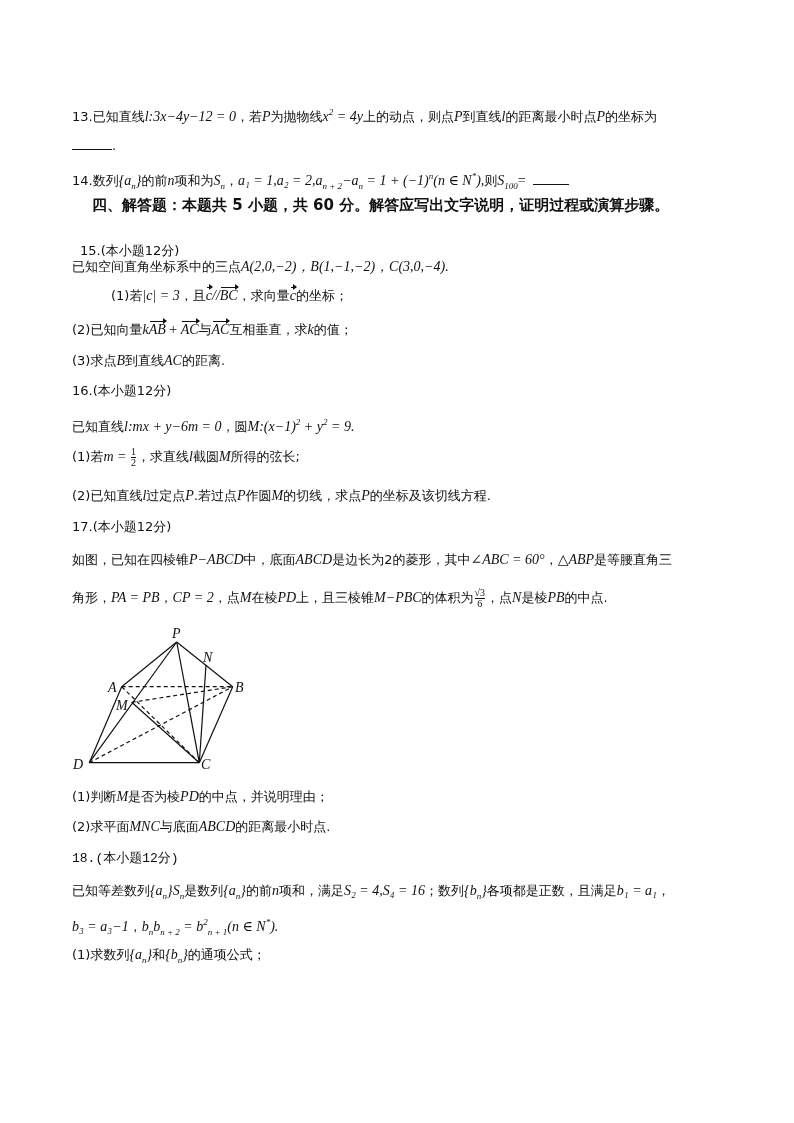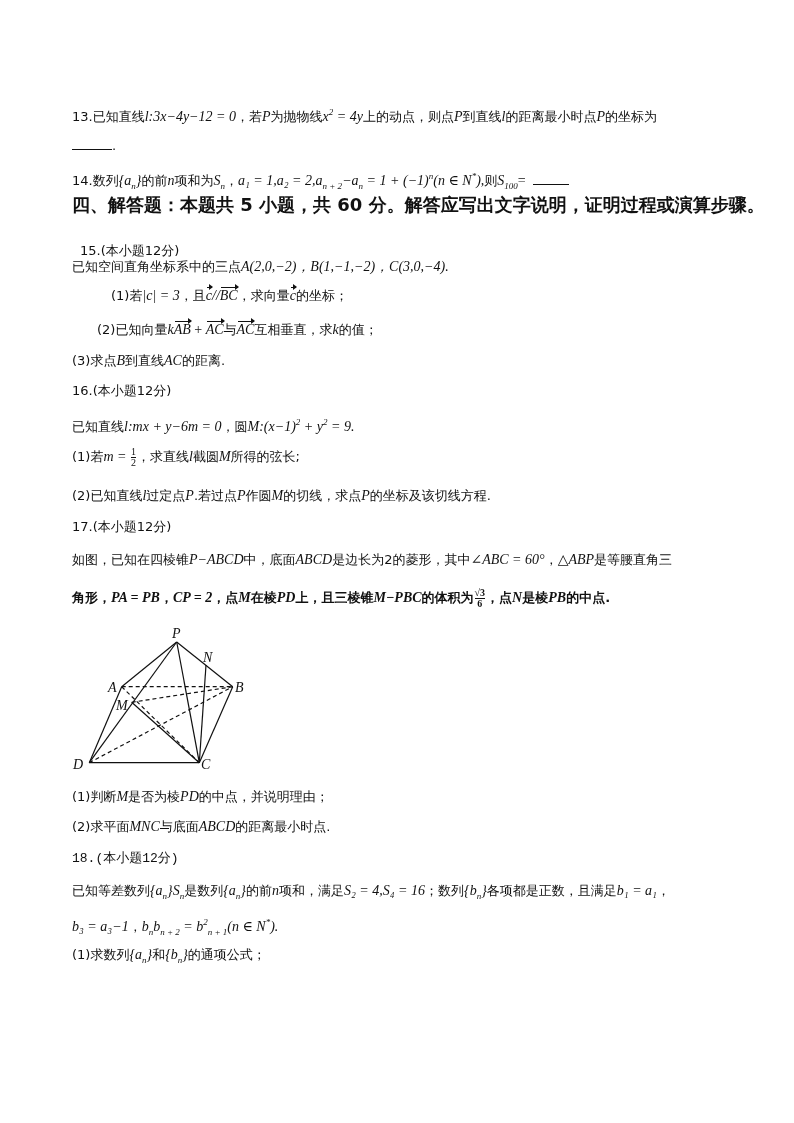--- a/index.html
+++ b/index.html
@@ -28,30 +28,30 @@
   <span>13.</span><span>已知直线</span><span class="m">l:3x−4y−12  = 0</span><span>，若</span><span class="m">P</span><span>为抛物线</span><span class="m"><span>x</span><sup>2</sup><span> = 4y</span></span><span>上的动点，则点</span><span class="m">P</span><span>到直线</span><span class="m">l</span><span>的距离最小时点</span><span class="m">P</span><span>的坐标为</span>
 </div>
 <div class="line" style="top:137px;">
   <span class="blank" style="margin-left:0;width:40px;"></span><span>.</span>
 </div>
 
 <div class="line" style="top:167px;text-align:right;">
   <span>14.</span><span>数列</span><span class="m"><span>{a</span><sub>n</sub><span>}</span></span><span>的前</span><span class="m">n</span><span>项和为</span><span class="m"><span>S</span><sub>n</sub></span><span>，</span><span class="m"><span>a₁ = 1,a₂ = 2,a</span><sub>n + 2</sub><span>−a</span><sub>n</sub><span> = 1 + (−1)</span><sup>n</sup><span>(n ∈ N</span><sup>*</sup><span>),</span></span><span>则</span><span class="m"><span>S</span><sub>100</sub><span class="mn">= </span></span><span class="blank"></span>
 </div>
 
-<div class="line bold" style="top:196px;font-size:18px;">四、解答题：本题共 5 小题，共 60 分。解答应写出文字说明，证明过程或演算步骤。</div>
+<div class="line bold" style="top:196px;font-size:15px;margin-left:20px;">四、解答题：本题共 5 小题，共 60 分。解答应写出文字说明，证明过程或演算步骤。</div>
 
 <div class="line" style="top:242px;margin-left:8px;">15.(本小题12分)</div>
 <div class="line" style="top:258px;">
   <span>已知空间直角坐标系中的三点</span><span class="m">A(2,0,−2)，B(1,−1,−2)，C(3,0,−4).</span>
 </div>
 <div class="line" style="top:287px;margin-left:39px;">
   <span>(1)若</span><span class="m">|c| = 3</span><span>，且</span><span class="m vec">c</span><span class="m">//</span><span class="m vec">BC</span><span>，求向量</span><span class="m vec">c</span><span>的坐标；</span>
 </div>
-<div class="line" style="top:321px;margin-left:25px;">
+<div class="line" style="top:321px;">
   <span>(2)已知向量</span><span class="m">k</span><span class="m vec">AB</span><span class="mn"> + </span><span class="m vec">AC</span><span>与</span><span class="m vec">AC</span><span>互相垂直，求</span><span class="m">k</span><span>的值；</span>
 </div>
 <div class="line" style="top:352px;">
   <span>(3)求点</span><span class="m">B</span><span>到直线</span><span class="m">AC</span><span>的距离.</span>
 </div>
 
 <div class="line" style="top:382px;">16.(本小题12分)</div>
 <div class="line" style="top:413px;text-align:center;">
   <span>已知直线</span><span class="m">l:mx  + y−6m  = 0</span><span>，圆</span><span class="m"><span>M:(x−1)</span><sup>2</sup><span> + y</span><sup>2</sup><span> = 9.</span></span>
 </div>
@@ -59,21 +59,21 @@
   <span>(1)若</span><span class="m">m  = </span><span class="frac"><span>1</span><span class="den">2</span></span><span>，求直线</span><span class="m">l</span><span>截圆</span><span class="m">M</span><span>所得的弦长;</span>
 </div>
 <div class="line" style="top:487px;">
   <span>(2)已知直线</span><span class="m">l</span><span>过定点</span><span class="m">P</span><span>.若过点</span><span class="m">P</span><span>作圆</span><span class="m">M</span><span>的切线，求点</span><span class="m">P</span><span>的坐标及该切线方程.</span>
 </div>
 
 <div class="line" style="top:518px;">17.(本小题12分)</div>
 <div class="line" style="top:551px;">
   <span>如图，已知在四棱锥</span><span class="m">P−ABCD</span><span>中，底面</span><span class="m">ABCD</span><span>是边长为2的菱形，其中</span><span class="m">∠ABC  = 60°</span><span>，</span><span class="m">△ABP</span><span>是等腰直角三</span>
 </div>
-<div class="line" style="top:588px;font-weight:bold;">
+<div class="line" style="top:588px;">
   <span>角形，</span><span class="m">PA = PB</span><span>，</span><span class="m">CP  = 2</span><span>，点</span><span class="m">M</span><span>在棱</span><span class="m">PD</span><span>上，且三棱锥</span><span class="m">M−PBC</span><span>的体积为</span><span class="frac"><span>√3</span><span class="den">6</span></span><span>，点</span><span class="m">N</span><span>是棱</span><span class="m">PB</span><span>的中点.</span>
 </div>
 
 <svg class="figure" width="200" height="165" viewBox="60 618 200 165">
   <g stroke="#111" stroke-width="1.2" fill="none">
 
     <line x1="176.7" y1="642" x2="121.7" y2="686.7"></line>
     <line x1="176.7" y1="642" x2="232.7" y2="686.7"></line>
     <line x1="176.7" y1="642" x2="199.3" y2="762.7"></line>
     <line x1="176.7" y1="642" x2="89.3" y2="762.7"></line>

